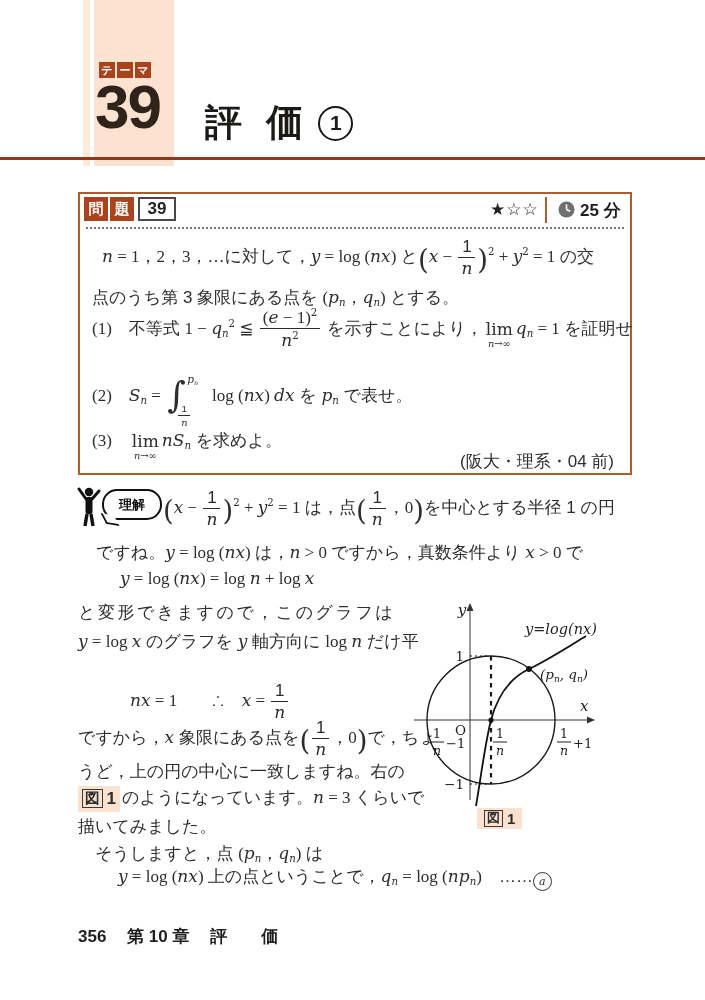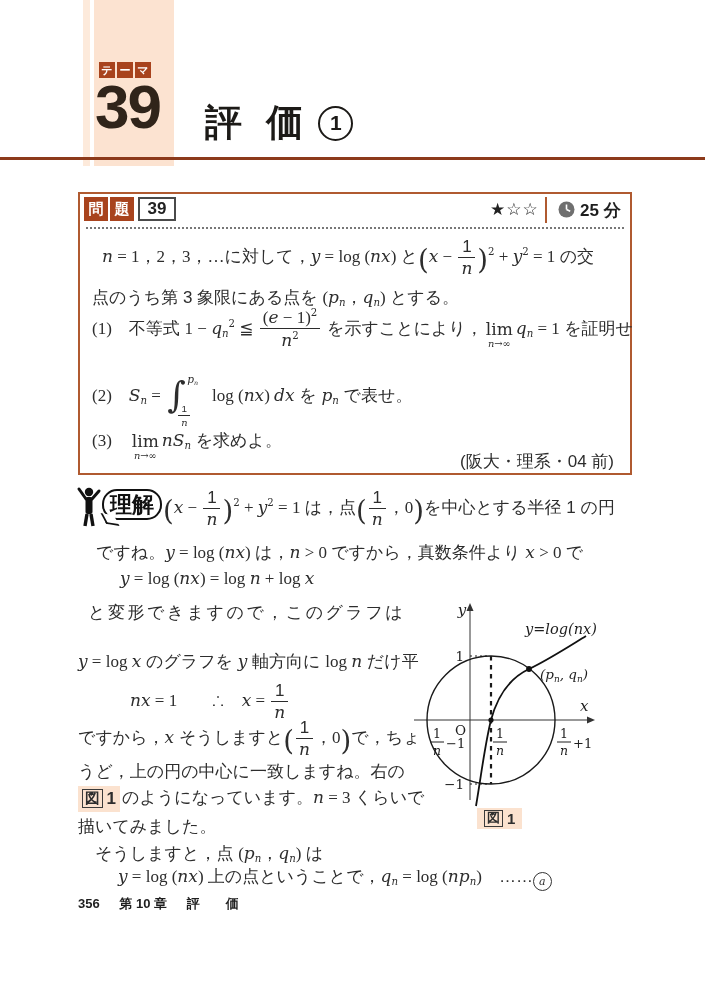--- a/index.html
+++ b/index.html
@@ -56,33 +56,33 @@
   .circ{display:inline-flex;width:17px;height:17px;border:1.3px solid #333;border-radius:50%;
         align-items:center;justify-content:center;font-size:11px;font-style:italic;
         font-family:"DejaVu Serif",serif;vertical-align:-3px;}
   .figref{display:inline-flex;align-items:center;background:#fbe2cf;padding:1px 4px;margin-right:2px;}
   .figbox{border:1.5px solid #3a3a3a;padding:0 2px;font-weight:bold;font-size:0.86em;line-height:1.15;}
   .fignum{font-weight:bold;margin-left:4px;}
   .sp2{letter-spacing:2.5px;}
   
   .bubble{position:absolute;left:102px;top:489px;width:56px;height:27px;border:2.5px solid #111;
         border-radius:15px;display:flex;align-items:center;justify-content:center;
-        font-size:22px;font-weight:800;color:#111;background:#fff;z-index:2;}
+        font-size:13px;font-weight:800;color:#111;background:#fff;z-index:2;}
   .bubble::after{content:"";position:absolute;left:0px;bottom:-7px;width:10px;height:9px;background:#fff;
         border-left:2.5px solid #111;border-bottom:2.5px solid #111;transform:skewX(35deg) rotate(10deg);}
   
   .fig-svg{position:absolute;left:412px;top:598px;}
   .fi{font-family:"DejaVu Serif",serif;font-style:italic;fill:#1e1e1e;}
   .fr{font-family:"DejaVu Serif",serif;fill:#1e1e1e;}
   .fig-caption{position:absolute;left:477px;top:808px;display:inline-flex;align-items:center;
         background:#fbe2cf;padding:2px 7px;}
   .fig-caption .figbox{font-size:13px;}
   .fig-caption .fignum{font-size:15px;}
   
-  .footer{position:absolute;left:78px;top:895px;font-size:13px;color:#1e1e1e;font-weight:600;}
+  .footer{position:absolute;left:78px;top:925px;font-size:17px;color:#1e1e1e;font-weight:600;}
   .footer span{margin-right:16px;}
 </style>
 </head>
 <body>
 
 <div class="page">
 
   <div class="band narrow"></div>
   <div class="band wide"></div>
   <div class="theme-badge">
@@ -129,24 +129,24 @@
       <line x1="16" y1="13" x2="23" y2="5" stroke="#111" stroke-width="3" stroke-linecap="round"></line>
       <line x1="11" y1="28" x2="9" y2="40" stroke="#111" stroke-width="3.4"></line>
       <line x1="15" y1="28" x2="17" y2="40" stroke="#111" stroke-width="3.4"></line>
     </svg>
   </div>
   <div class="bubble">理解</div>
 
   <div class="mathline" style="left:163px;top:489px;"><span class="bigp">(</span><span class="mi">x</span><span class="mr"> − </span><span class="frac"><span class="fnum"><span class="jt">1</span></span><span class="fden"><span class="mi">n</span></span></span><span class="bigp">)</span><span class="msup">2</span><span class="mr"> + </span><span class="mi">y</span><span class="msup">2</span><span class="mr"> = 1 </span><span class="jt">は，点</span><span class="bigp">(</span><span class="frac"><span class="fnum"><span class="jt">1</span></span><span class="fden"><span class="mi">n</span></span></span><span class="mr">，0</span><span class="bigp">)</span><span class="jt">を中心とする半径 1 の円</span></div>
   <div class="mathline" style="left:96px;top:541px;"><span class="jt">ですね。</span><span class="mi">y</span><span class="mr"> = log (</span><span class="mi">nx</span><span class="mr">) </span><span class="jt">は，</span><span class="mi">n</span><span class="mr"> &gt; 0 </span><span class="jt">ですから，真数条件より </span><span class="mi">x</span><span class="mr"> &gt; 0 </span><span class="jt">で</span></div>
   <div class="mathline" style="left:120px;top:567px;"><span class="mi">y</span><span class="mr"> = log (</span><span class="mi">nx</span><span class="mr">) = log </span><span class="mi">n</span><span class="mr"> + log </span><span class="mi">x</span></div>
-  <div class="mathline sp2" style="left:88px;top:601px;"><span class="jt">と変形できますので，このグラフは</span></div>
-  <div class="mathline" style="left:78px;top:630px;margin-top:20px;"><span class="mi">y</span><span class="mr"> = log </span><span class="mi">x</span><span class="jt"> のグラフを </span><span class="mi">y</span><span class="jt"> 軸方向に </span><span class="mr">log </span><span class="mi">n</span><span class="jt"> だけ平</span></div>
+  <div class="mathline sp2" style="left:78px;top:601px;"><span class="jt">と変形できますので，このグラフは</span></div>
+  <div class="mathline" style="left:78px;top:630px;"><span class="mi">y</span><span class="mr"> = log </span><span class="mi">x</span><span class="jt"> のグラフを </span><span class="mi">y</span><span class="jt"> 軸方向に </span><span class="mr">log </span><span class="mi">n</span><span class="jt"> だけ平</span></div>
   <div class="mathline" style="left:130px;top:682px;"><span class="mi">nx</span><span class="mr"> = 1　　∴　</span><span class="mi">x</span><span class="mr"> = </span><span class="frac"><span class="fnum"><span class="jt">1</span></span><span class="fden"><span class="mi">n</span></span></span></div>
-  <div class="mathline" style="left:78px;top:719px;"><span class="jt">ですから，</span><span class="mi">x</span><span class="jt"> そうしますと</span><span class="bigp">(</span><span class="frac"><span class="fnum"><span class="jt">1</span></span><span class="fden"><span class="mi">n</span></span></span><span class="mr">，0</span><span class="bigp">)</span><span class="jt">で，ちょ</span></div>
+  <div class="mathline" style="left:78px;top:719px;"><span class="jt">ですから，</span><span class="mi">x</span><span class="jt"> 象限にある点を</span><span class="bigp">(</span><span class="frac"><span class="fnum"><span class="jt">1</span></span><span class="fden"><span class="mi">n</span></span></span><span class="mr">，0</span><span class="bigp">)</span><span class="jt">で，ちょ</span></div>
   <div class="mathline" style="left:78px;top:760px;"><span class="jt">うど，上の円の中心に一致しますね。右の</span></div>
   <div class="mathline" style="left:78px;top:786px;"><span class="figref">
         <span class="figbox">図</span>
         <span class="fignum">1</span>
       </span><span class="jt">のようになっています。</span><span class="mi">n</span><span class="mr"> = 3 </span><span class="jt">くらいで</span></div>
   <div class="mathline" style="left:78px;top:815px;text-align:center;"><span class="jt">描いてみました。</span></div>
   <div class="mathline" style="left:95px;top:842px;"><span class="jt">そうしますと，点 </span><span class="mr">(</span><span class="mi">p</span><span class="msub">n</span><span class="mr">，</span><span class="mi">q</span><span class="msub">n</span><span class="mr">) </span><span class="jt">は</span></div>
   <div class="mathline" style="left:118px;top:865px;"><span class="mi">y</span><span class="mr"> = log (</span><span class="mi">nx</span><span class="mr">) </span><span class="jt">上の点ということで，</span><span class="mi">q</span><span class="msub">n</span><span class="mr"> = log (</span><span class="mi">np</span><span class="msub">n</span><span class="mr">)</span><span class="jt">　……</span><span class="circ">a</span></div>
 
   <svg class="fig-svg" width="230" height="235" viewBox="0 0 230 235">

